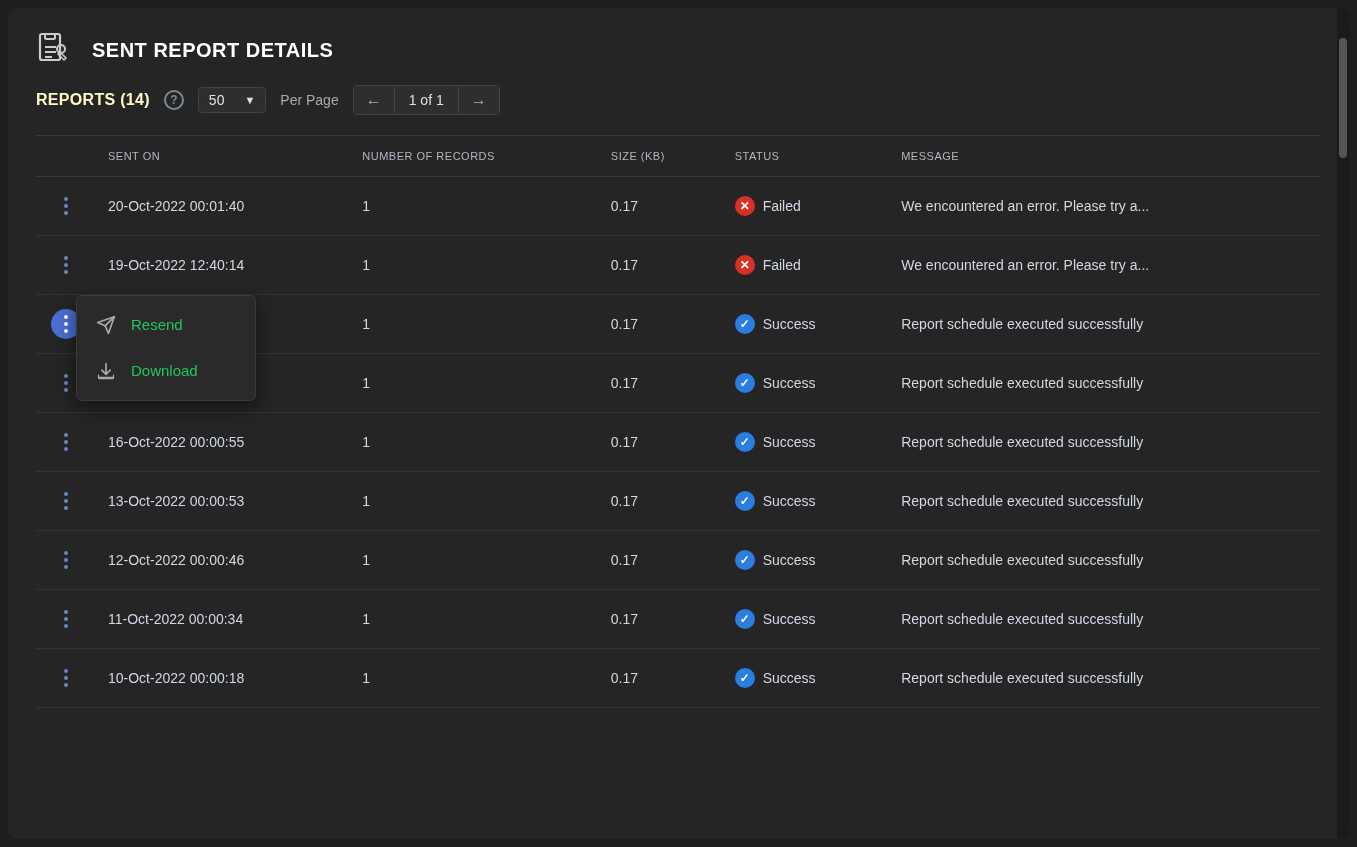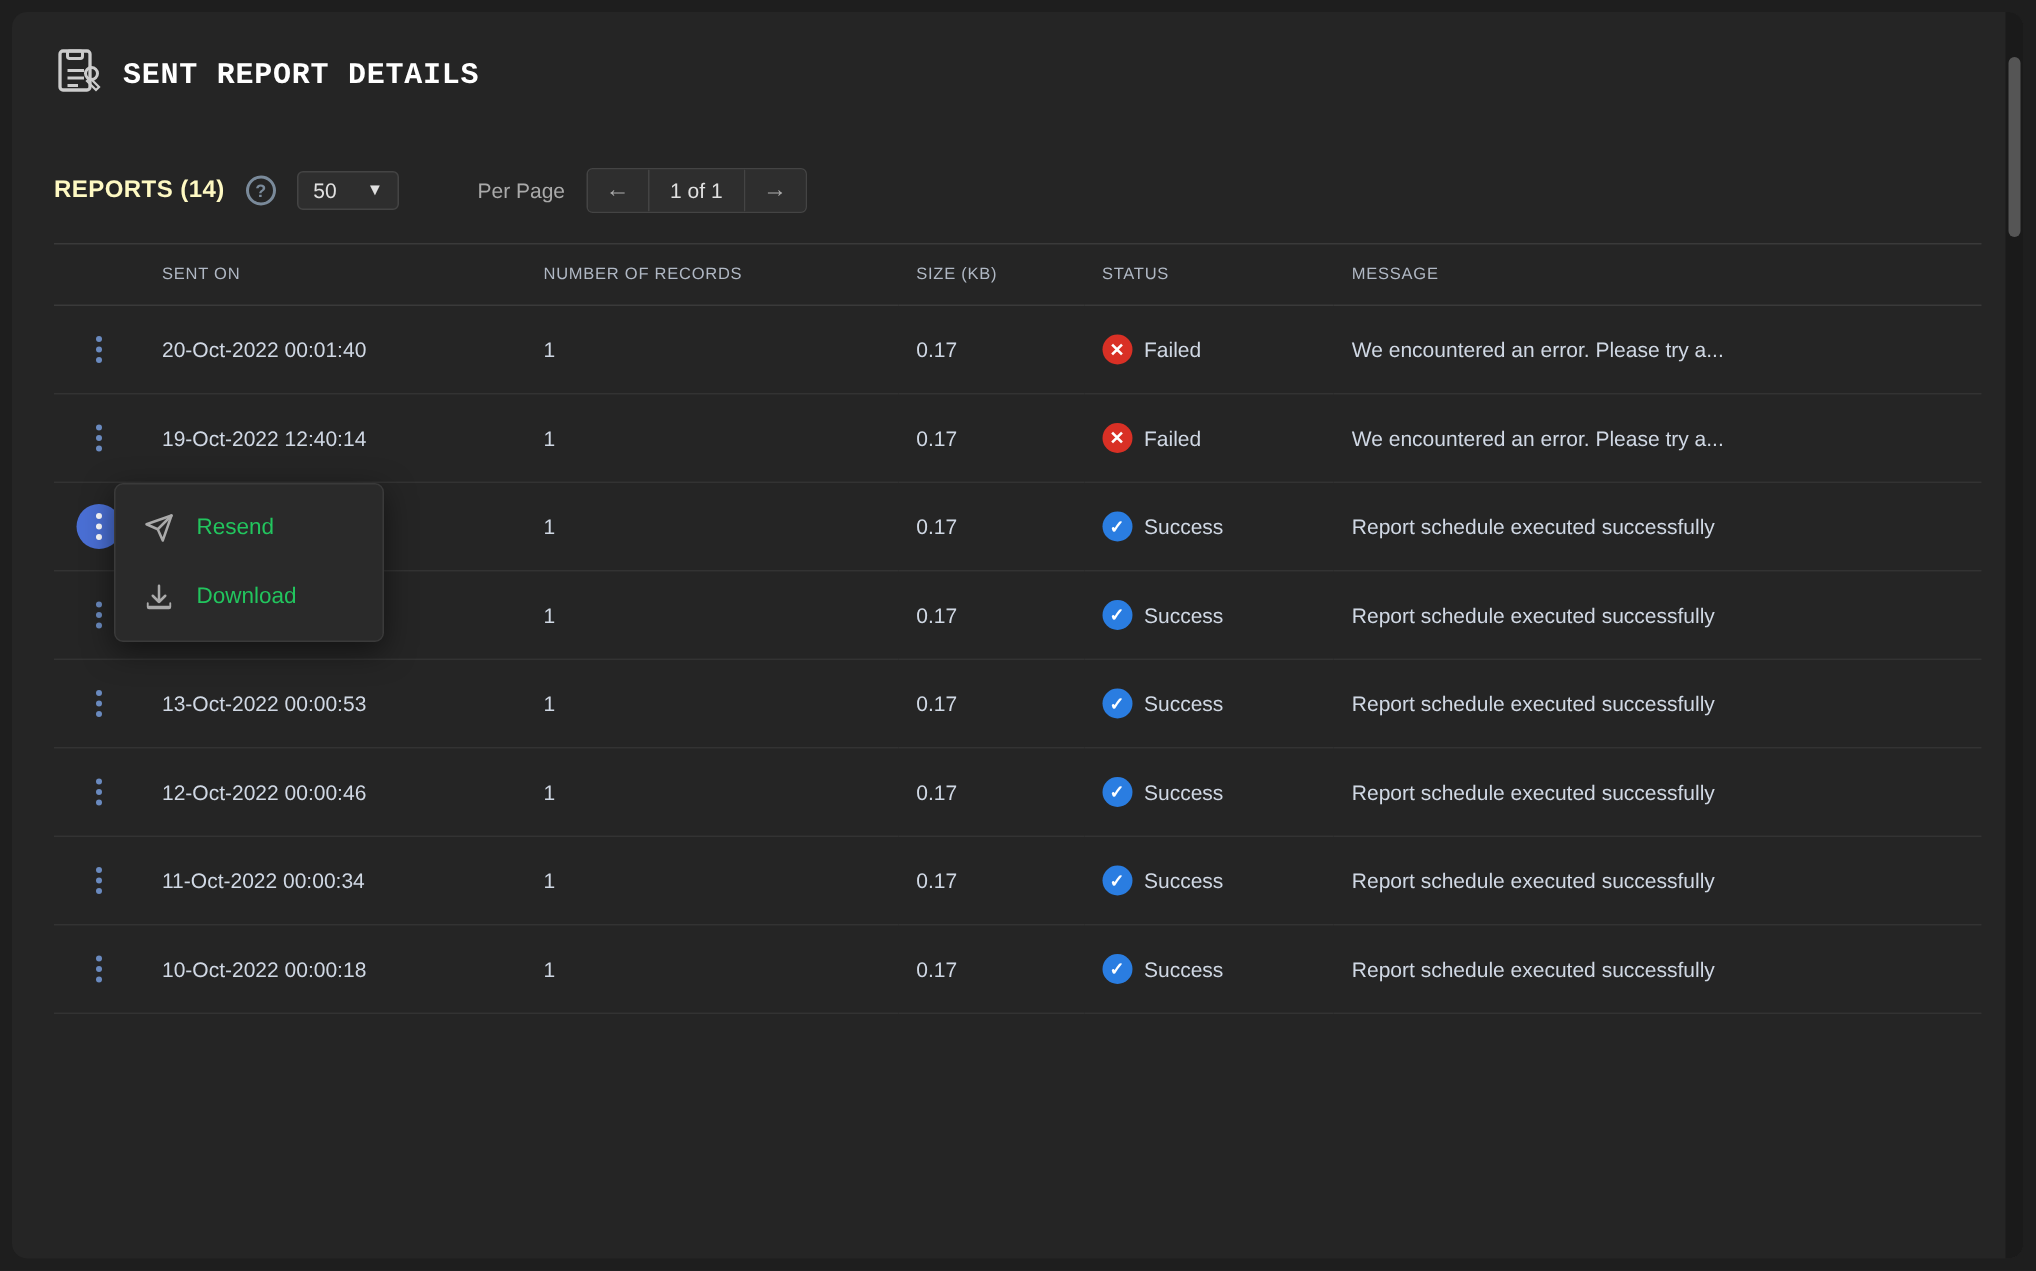--- a/index.html
+++ b/index.html
@@ -40,23 +40,22 @@
       width: 8px;
       height: 120px;
       background: #555;
       border-radius: 4px;
     }
 
     
     .page-header {
       display: flex;
       align-items: center;
-      gap: 10px;
-      margin-bottom: 44px;
-      font-family: Liberation Mono, monospace;
+      gap: 20px;
+      margin-bottom: 17px;
     }
     .page-icon {
       width: 36px;
       height: 36px;
       color: #ccc;
     }
     .page-title {
       font-size: 20px;
       font-weight: 700;
       color: #ffffff;
@@ -97,21 +96,20 @@
       border-radius: 4px;
       padding: 4px 10px;
       gap: 20px;
       cursor: pointer;
       color: #e0e0e0;
       font-size: 14px;
     }
     .per-page-label {
       color: #aaa;
       font-size: 14px;
-      margin-left: 38px;
     }
     .pagination {
       display: flex;
       align-items: center;
       border: 1px solid #444;
       border-radius: 4px;
       overflow: hidden;
     }
     .pag-btn {
       background: #2e2e2e;
@@ -412,20 +410,39 @@
           <td>Report schedule executed successfully</td>
         </tr>
         <tr>
           <td>
             <button class="menu-btn">
               <div class="dot"></div>
               <div class="dot"></div>
               <div class="dot"></div>
             </button>
           </td>
+          <td>16-Oct-2022 00:00:55</td>
+          <td>1</td>
+          <td>0.17</td>
+          <td>
+            <div class="status-cell">
+              <span class="status-icon success">✓</span>
+              <span>Success</span>
+            </div>
+          </td>
+          <td>Report schedule executed successfully</td>
+        </tr>
+        <tr>
+          <td>
+            <button class="menu-btn">
+              <div class="dot"></div>
+              <div class="dot"></div>
+              <div class="dot"></div>
+            </button>
+          </td>
           <td>13-Oct-2022 00:00:53</td>
           <td>1</td>
           <td>0.17</td>
           <td>
             <div class="status-cell">
               <span class="status-icon success">✓</span>
               <span>Success</span>
             </div>
           </td>
           <td>Report schedule executed successfully</td>

